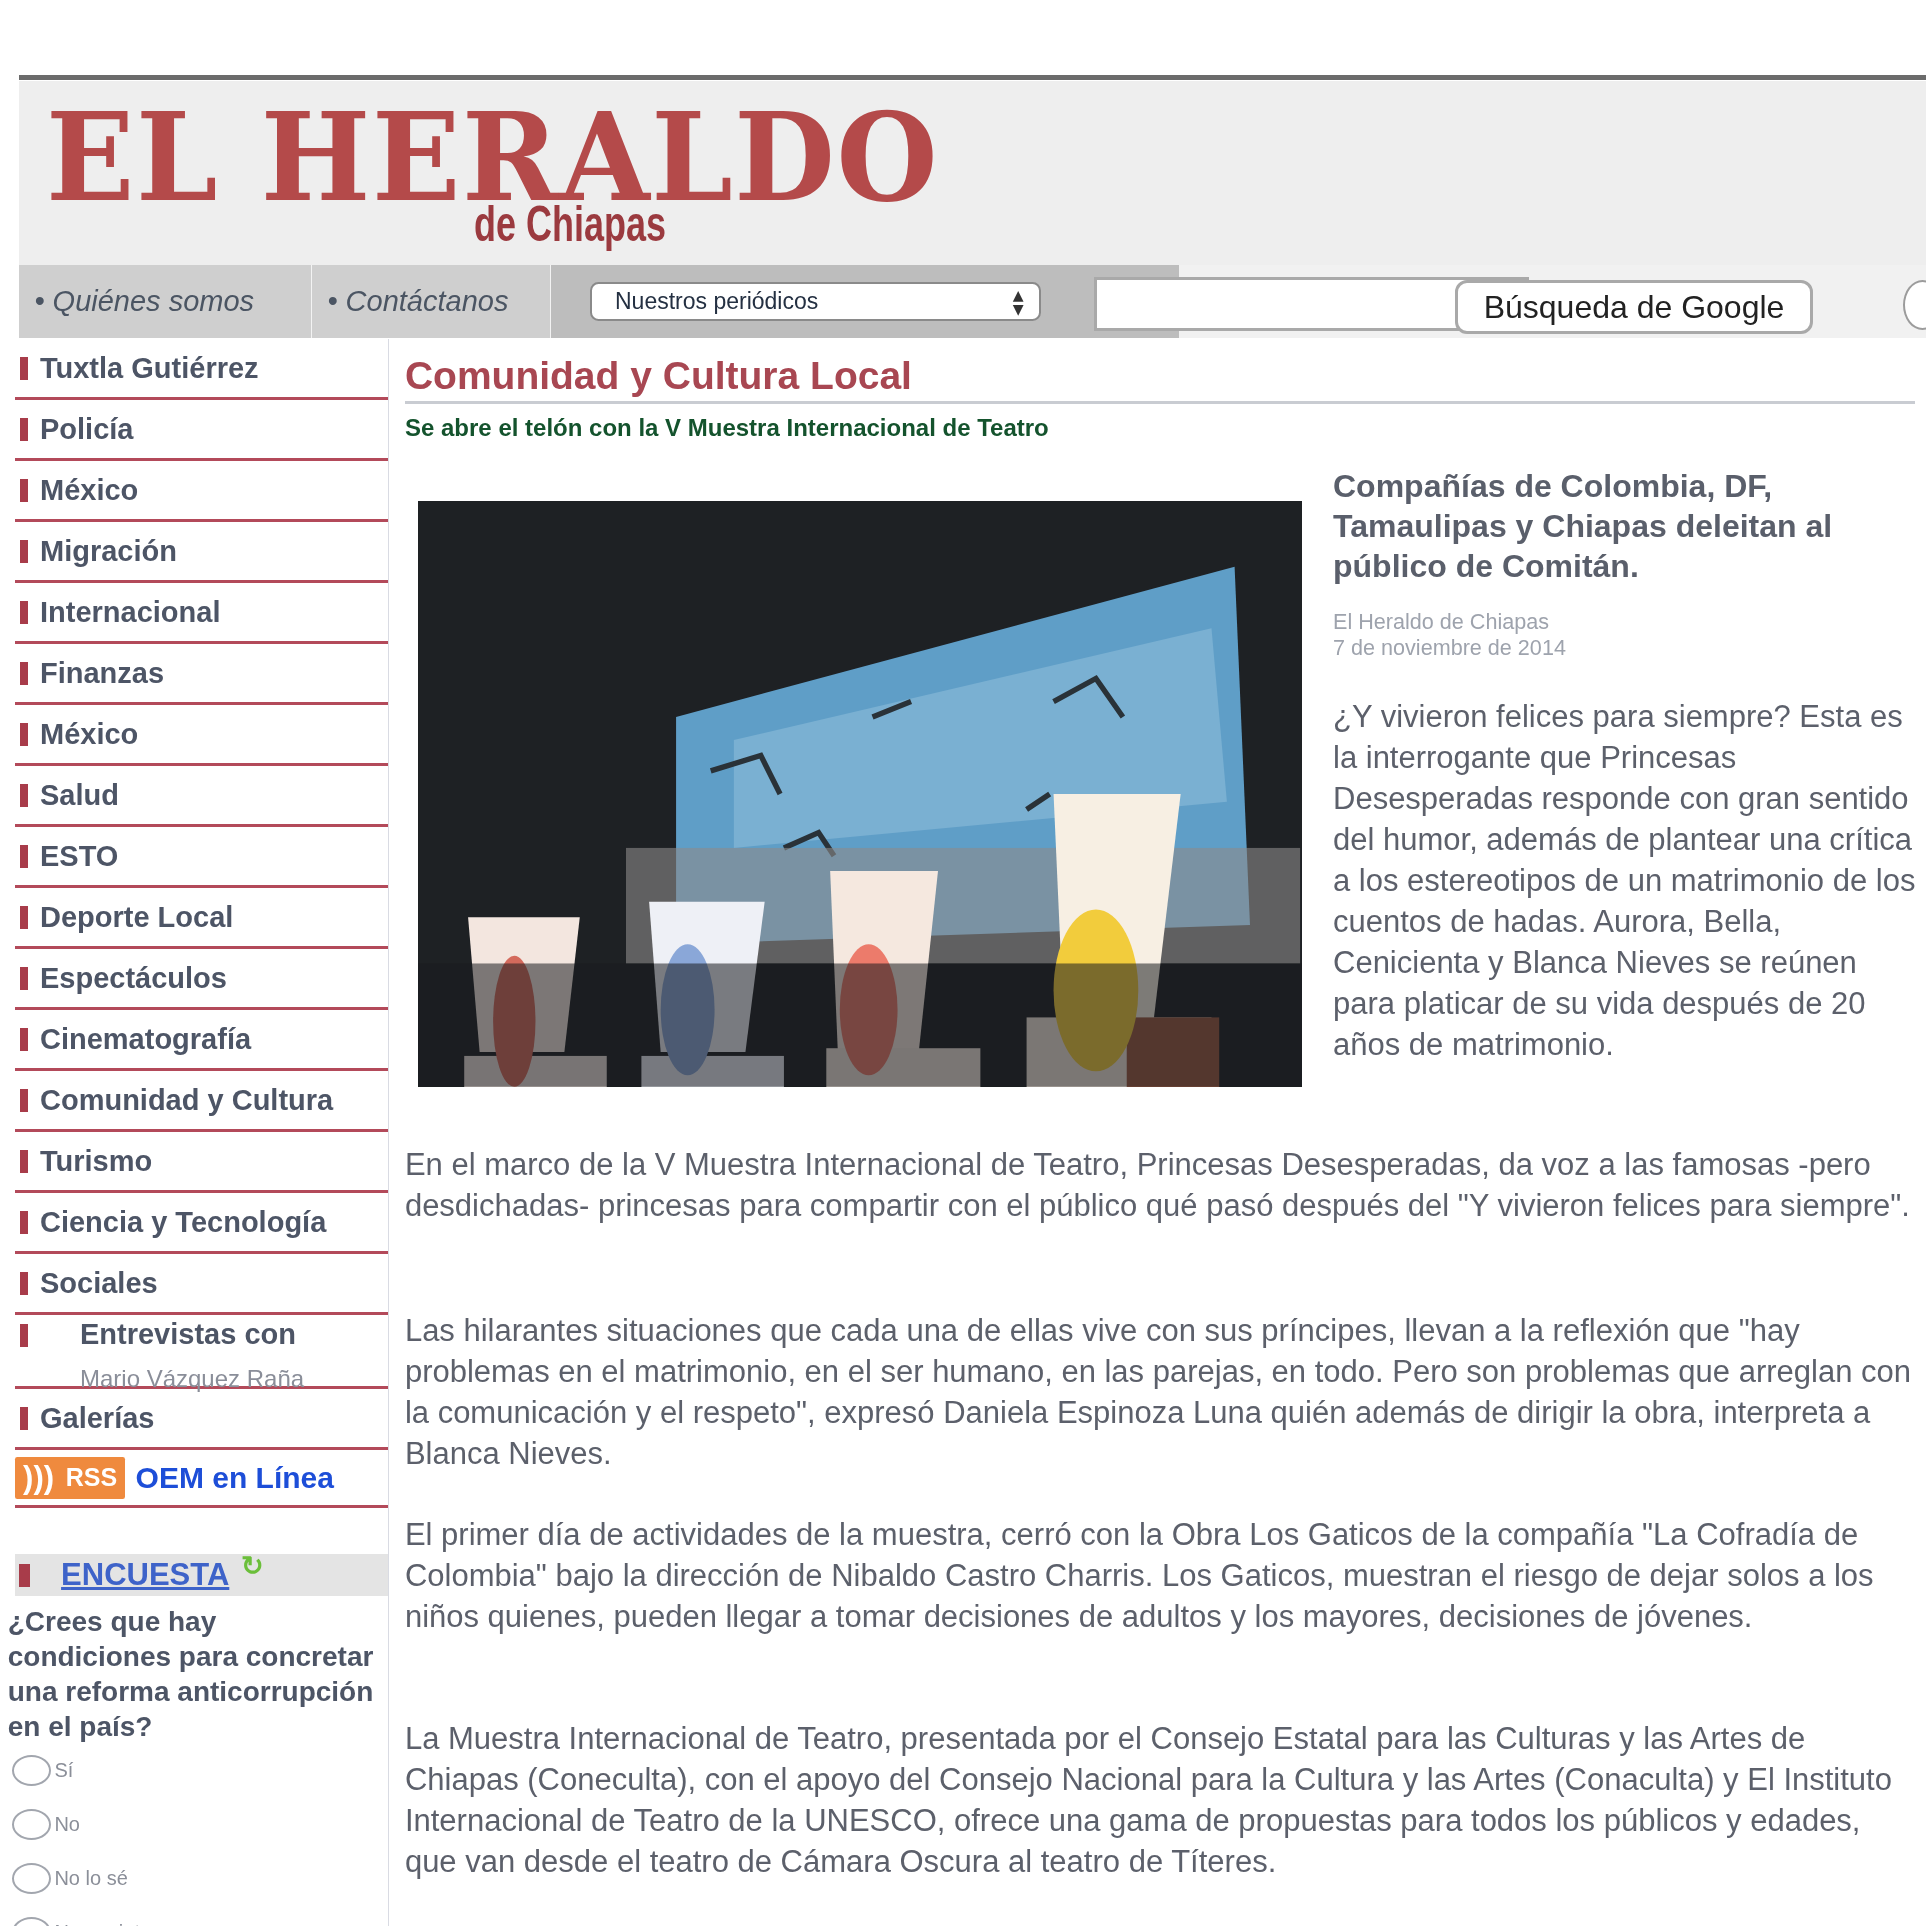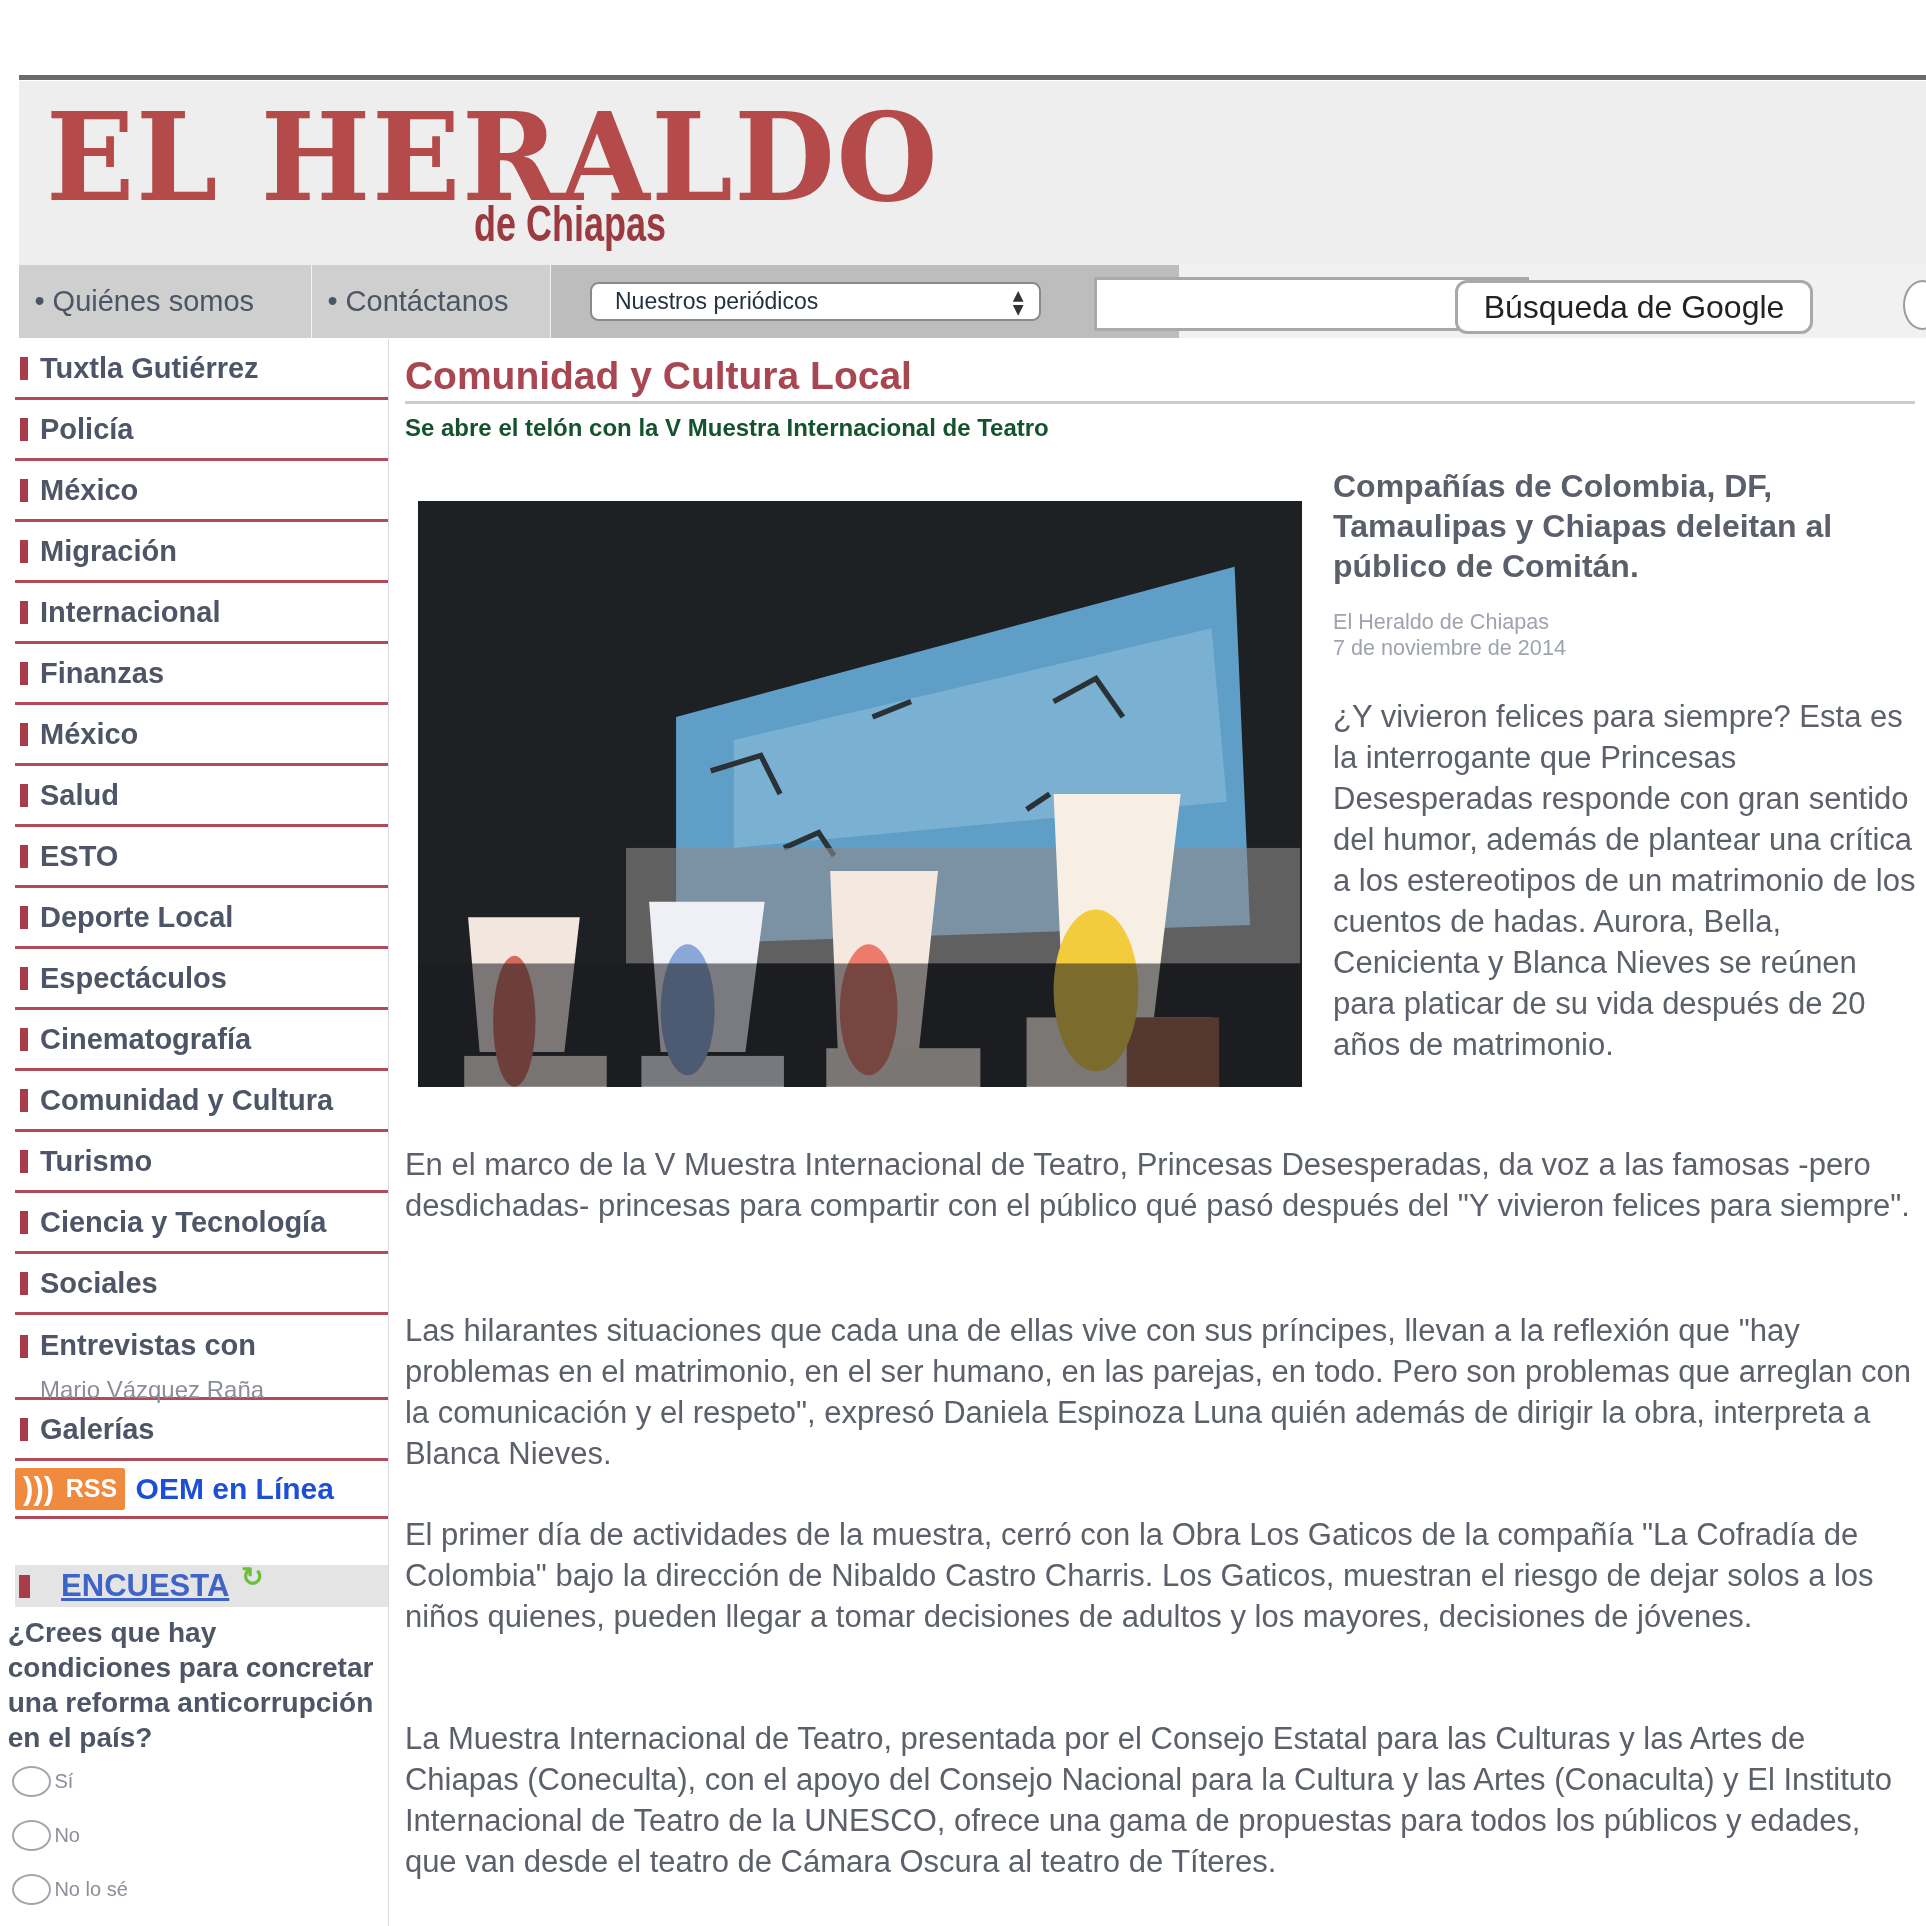--- a/index.html
+++ b/index.html
@@ -8,41 +8,41 @@
 
   .top-rule { position: absolute; left: 19px; top: 75px; width: 1930px; height: 5.4px; background: #6b6b6b; }
   .header { position: absolute; left: 19px; top: 81px; width: 1930px; height: 184px; background: #eeeeee; }
   .logo-main { position: absolute; left: 27px; top: 15.4px; font-family: "DejaVu Serif", serif; font-weight: bold;
     font-size: 116px; line-height: 116px; color: #b44a4a; letter-spacing: 1.5px; transform: scaleY(1.05); transform-origin: left top; }
   .logo-sub { position: absolute; left: 455px; top: 116px; font-family: "Liberation Sans", sans-serif; font-weight: bold;
     font-size: 50px; line-height: 54px; color: #9b3a3f; transform: scaleX(0.72); transform-origin: left top; }
 
   .navbar { position: absolute; left: 19px; top: 265px; width: 1930px; height: 73px; background: #f1f1f1; }
   .nav-item { position: absolute; top: 0; height: 73px; background: #cfcfcf; display: flex; align-items: center;
-    font-size: 29px; color: #4b5563; padding-left: 15.4px; border-right: 1.5px solid #f3f3f3; }
+    font-size: 29px; color: #4b5563; padding-left: 15.4px; border-right: 1.5px solid #f3f3f3; font-style: italic; }
   .nav-item.n1 { left: 0; width: 293px; }
   .nav-item.n2 { left: 293px; width: 239px; }
   .nav-select-wrap { position: absolute; left: 532px; top: 0; width: 628px; height: 73px; background: #bdbdbd; }
   .nav-select { position: absolute; left: 39px; top: 17.3px; width: 451px; height: 39px; background: #fff;
     border: 2.3px solid #8a8a8a; border-radius: 8.5px; display: flex; align-items: center; padding-left: 23px;
     font-size: 23px; color: #243042; }
   .nav-select .arrows { position: absolute; right: 15.4px; top: 3.9px; font-size: 21.6px; line-height: 14px; color: #333; }
   .search-input { position: absolute; left: 1075px; top: 11.6px; width: 435px; height: 54px; background: #fff;
     border: 3.1px solid #a9a9a9; }
   .search-btn { position: absolute; left: 1436px; top: 15.4px; width: 358px; height: 54px; background: #fff;
     border: 3.1px solid #a9a9a9; border-radius: 12px; display: flex; align-items: center; justify-content: center;
     font-size: 32px; color: #222; }
   .search-radio { position: absolute; left: 1884px; top: 15.4px; width: 39px; height: 50px; border: 2.3px solid #9c9c9c;
     border-radius: 50%; background: #fff; }
 
   .sidebar { position: absolute; left: 15.4px; top: 339px; width: 374px; height: 2119px; border-right: 1.5px solid #d9dbe3; }
   .side-item { position: relative; height: 61px; border-bottom: 3.1px solid #b34a5a; display: flex; align-items: center; }
   .side-item .bullet { width: 7.7px; height: 23px; background: #a83c4a; margin-right: 12.3px; margin-left: 4.6px; flex: none; }
   .side-item .label { font-weight: bold; font-size: 29px; color: #4d5566; white-space: nowrap; }
-  .side-item.tall { height: 85px; align-items: flex-start; padding-top: 14px; }
+  .side-item.tall { height: 74px; align-items: flex-start; padding-top: 3px; gap: 40px; }
   .side-item.tall .bullet { margin-top: 6.2px; }
   .side-item .sub { display: block; font-weight: normal; font-size: 24px; color: #8a8e99; margin-top: 14px; }
   .rss-row { position: relative; height: 58px; border-bottom: 3.1px solid #b34a5a; display: flex; align-items: center; }
   .rss-badge { display: flex; align-items: center; height: 42px; background: #ef8a3e; border-radius: 2.3px; padding: 0 7.7px;
     color: #fff; font-weight: bold; font-size: 25px; margin-right: 10.8px; }
   .rss-badge .wave { font-size: 31px; margin-right: 11.6px; }
   .rss-label { font-weight: bold; font-size: 30px; color: #1d4ed8; }
 
   .poll-head { position: relative; margin-top: 46px; height: 42px; background: #e4e4e4; display: flex; align-items: center; }
   .poll-head .bullet { width: 10.8px; height: 23px; background: #a83c4a; margin-left: 3.9px; margin-right: 31px; }

